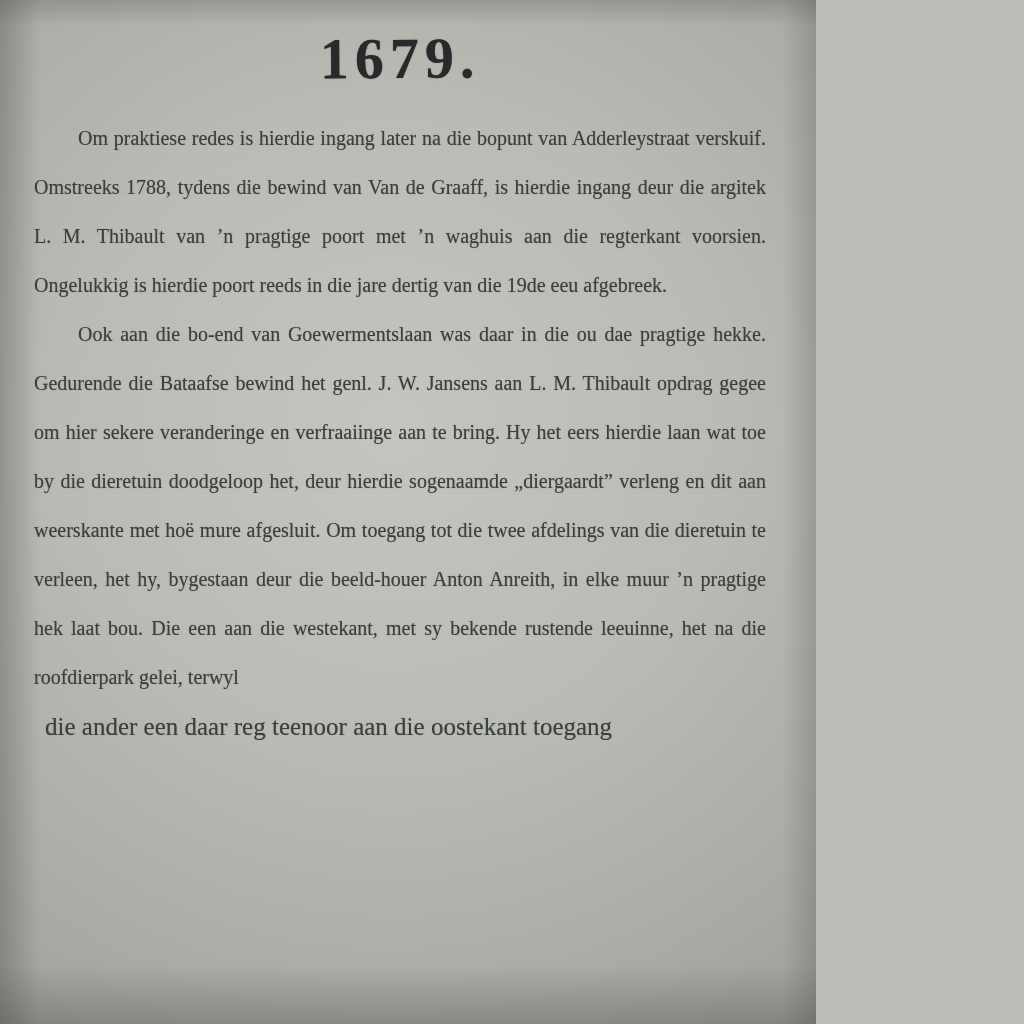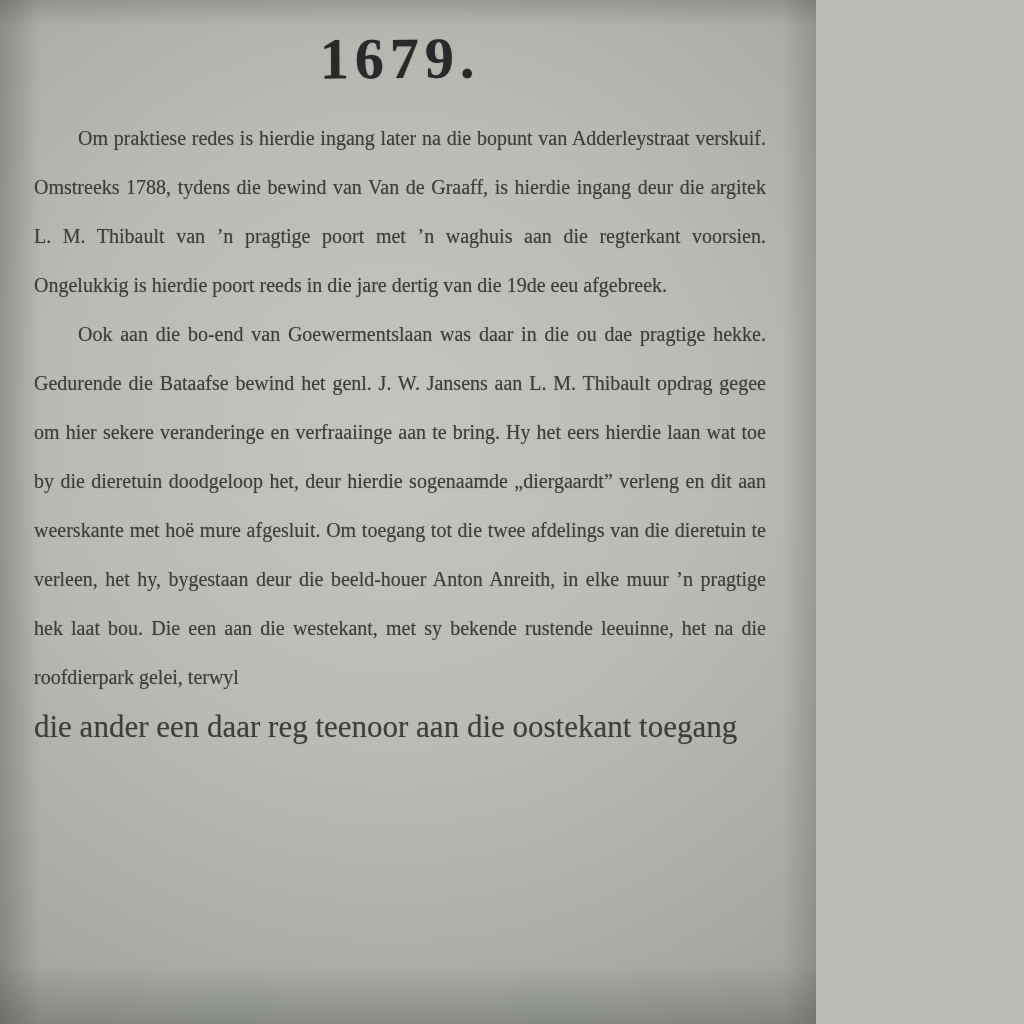--- a/index.html
+++ b/index.html
@@ -87,26 +87,27 @@
     color: #3c3e3c;
     text-shadow: 0 0 1.0px rgba(60,62,60,0.5);
     -webkit-hyphens: none;
     hyphens: none;
   }
   p.body-par + p.body-par { margin-top: 0px; }
   p.body-par .indent { display: inline-block; width: 44px; }
 
   
   .clipped-line {
-    font-size: 31px;
+    font-size: 25px;
     line-height: 49px;
     color: #3c3e3c;
     text-align: justify;
     text-shadow: 0 0 1.0px rgba(60,62,60,0.5);
     white-space: nowrap;
+    margin-left: 11px;
   }
 </style>
 </head>
 <body>
 
 <div id="page">
 
   <div id="content">
 
     <div class="page-heading">1679.</div>

